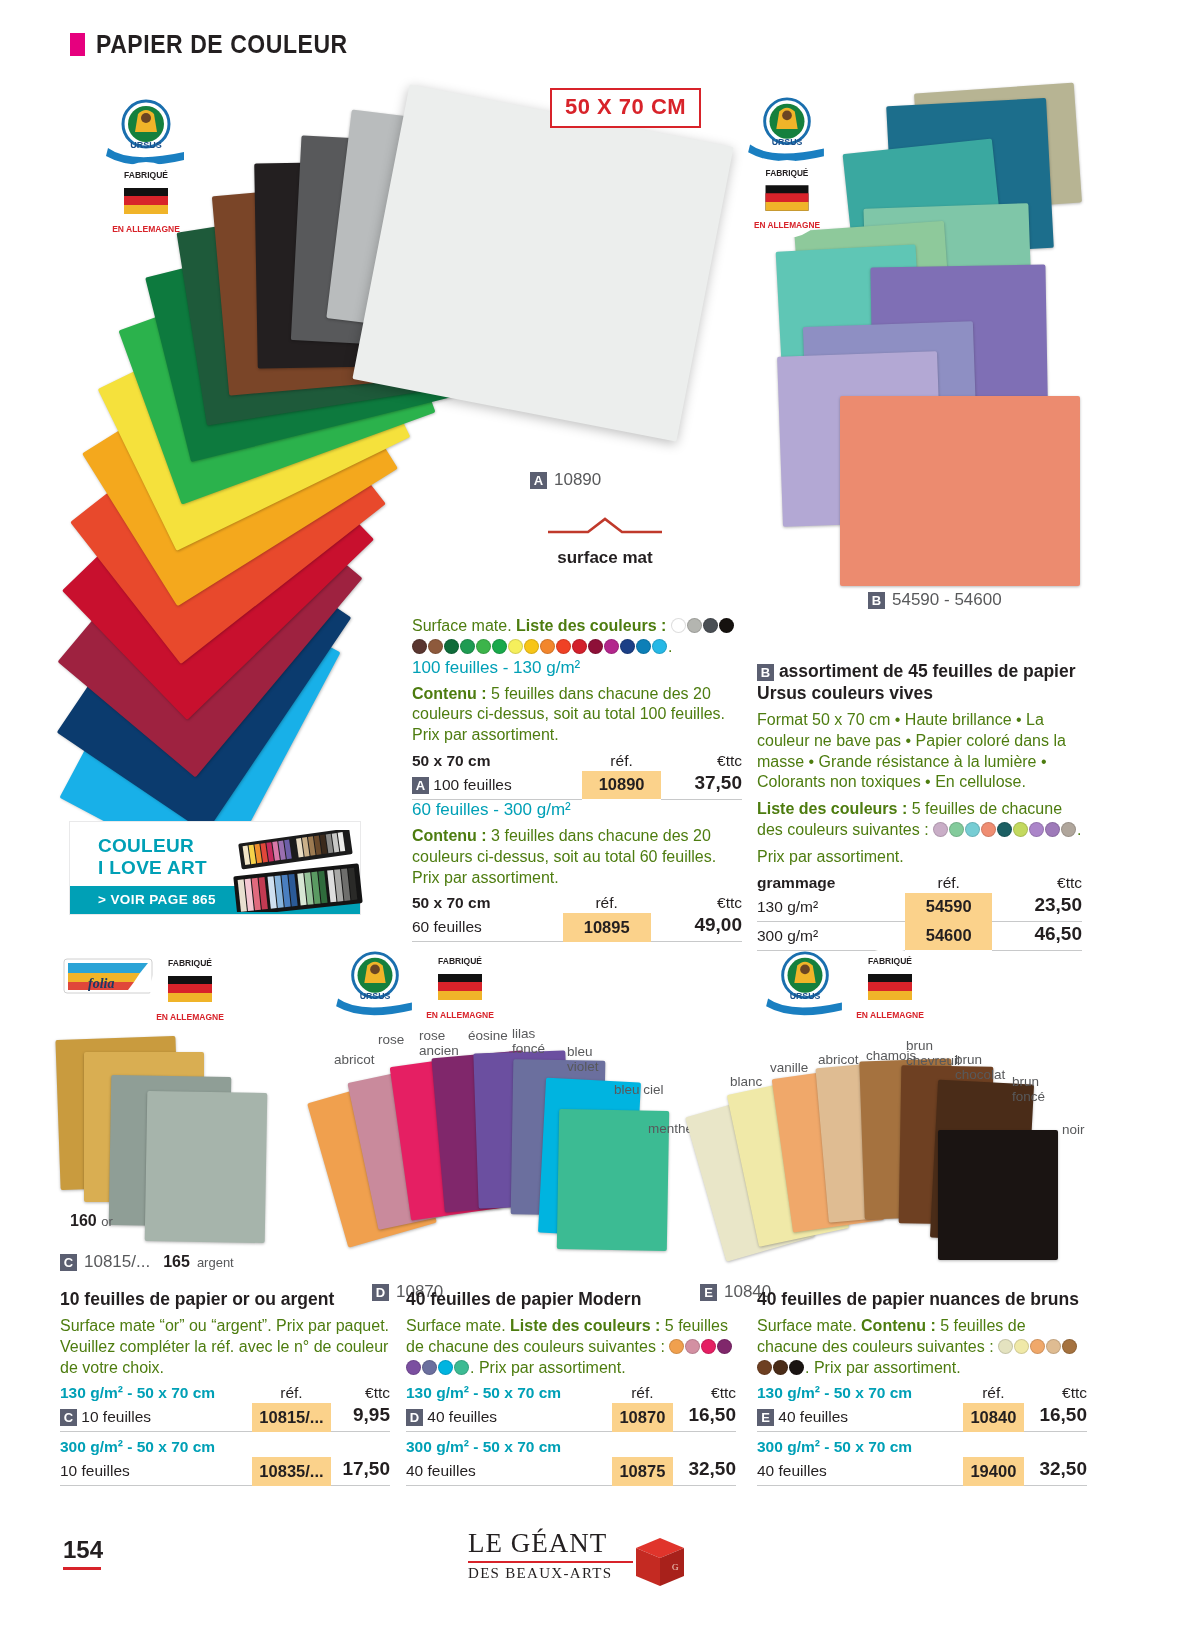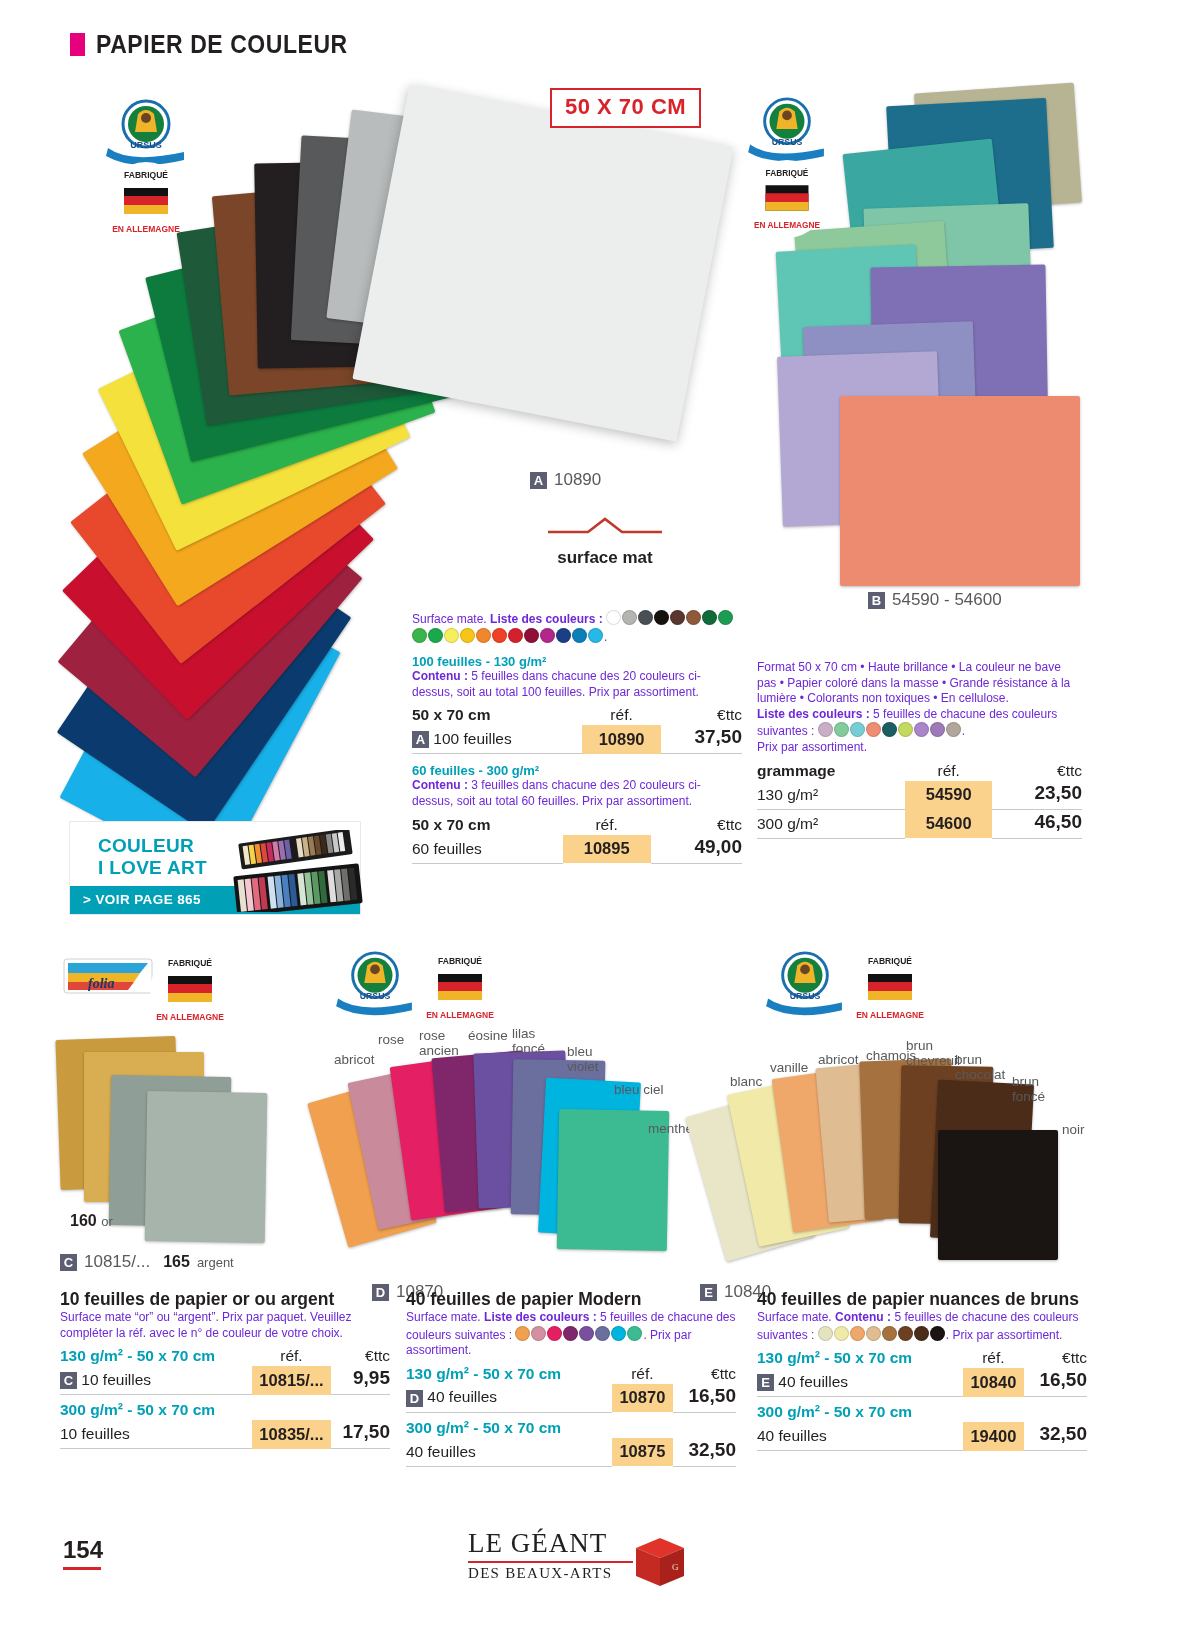--- a/index.html
+++ b/index.html
@@ -38,23 +38,23 @@
   .photoB { position:absolute; left:740px; top:88px; width:420px; height:500px; }
   .ursusB { position:absolute; left:742px; top:96px; width:90px; height:68px; }
   .fabB   { position:absolute; left:746px; top:158px; width:82px; height:82px; }
   .capB { left:868px; top:590px; }
 
   
   .col-a { position:absolute; left:412px; top:610px; width:330px; }
   .col-b { position:absolute; left:757px; top:660px; width:325px; }
 
   h2.prod { font-size:17.5px; font-weight:bold; line-height:1.26; color:#231f20; }
-  p.desc { font-size:12px; line-height:1.30; color:#6d28d9; margin-top:0; }
+  p.desc { font-size:16px; line-height:1.30; color:#4d7c0f; margin-top:6px; }
   p.desc b { font-weight:bold; }
-  .sub { font-size:13px; font-weight:bold; color:#00a0b6; margin-top:9px; }
+  .sub { font-size:17px; font-weight:normal; color:#00a0b6; }
   .dot { display:inline-block; width:15px; height:15px; border-radius:50%; vertical-align:-2px;
          margin-right:1px; border:1px solid rgba(0,0,0,.13); }
 
   
   table.pt { width:100%; border-collapse:collapse; margin-top:5px; font-size:15.5px; }
   table.pt td { padding:1px 0; vertical-align:bottom; }
   table.pt tr.head td { font-weight:bold; color:#231f20; padding-bottom:1px; }
   table.pt tr.head td.teal { color:#00a0b6; }
   table.pt tr.head td.c { text-align:center; font-weight:normal; }
   table.pt tr.head td.r { text-align:right; font-weight:normal; }
@@ -63,21 +63,21 @@
   table.pt tr.last td { border-bottom:1px solid #c8c9ca; padding-bottom:5px; }
   table.pt tr.last td.ref { border-bottom:none; }
 
   
   .promo { position:absolute; left:70px; top:822px; width:290px; height:92px; background:#ffffff;
            box-shadow:0 0 0 1px #e9e9ea; overflow:visible; }
   .promo .ttl { position:absolute; left:28px; top:13px; font-size:19px; font-weight:bold; color:#00a0b6;
                 line-height:1.18; letter-spacing:.3px; }
   .promo .band { position:absolute; left:0; top:64px; width:290px; height:28px; background:#00a0b6; }
   .promo .band span { color:#fff; font-size:13.5px; font-weight:bold; letter-spacing:.4px;
-                      line-height:28px; padding-left:13px; display:block; }
+                      line-height:28px; padding-left:28px; display:block; }
   .promo-img { position:absolute; left:225px; top:830px; width:140px; height:82px; }
 
   
   .photoC { position:absolute; left:50px; top:1010px; width:290px; height:260px; }
   .photoD { position:absolute; left:320px; top:1010px; width:360px; height:270px; }
   .photoE { position:absolute; left:700px; top:1010px; width:400px; height:270px; }
   .swlabel { position:absolute; font-size:13.5px; color:#58595b; line-height:1.12; }
 
   .capC { left:60px; top:1252px; }
   .capD { left:372px; top:1282px; }
@@ -239,20 +239,25 @@
       <tr class="last">
         <td>60 feuilles</td>
         <td class="ref">10895</td>
         <td class="price">49,00</td>
       </tr>
     </tbody>
       </table>
   </div>
 
   <div class="col-b">
+    <h2 class="prod">
+      <span class="letter-badge">B</span>
+      <span>assortiment de 45 feuilles de papier</span><br>
+      <span>Ursus couleurs vives</span>
+    </h2>
     <p class="desc">Format 50 x 70 cm • Haute brillance • La couleur ne bave pas • Papier coloré dans la masse • Grande résistance à la lumière • Colorants non toxiques • En cellulose.</p>
     <p class="desc">
       <b>Liste des couleurs :</b>
       <span>5 feuilles de chacune des couleurs suivantes :</span>
       <span id="b-dots"><span class="dot" style="background: rgb(201, 174, 199);"></span><span class="dot" style="background: rgb(131, 203, 155);"></span><span class="dot" style="background: rgb(119, 205, 212);"></span><span class="dot" style="background: rgb(239, 141, 114);"></span><span class="dot" style="background: rgb(28, 95, 99);"></span><span class="dot" style="background: rgb(195, 217, 95);"></span><span class="dot" style="background: rgb(171, 133, 201);"></span><span class="dot" style="background: rgb(158, 122, 185);"></span><span class="dot" style="background: rgb(176, 166, 156);"></span></span>.
     </p>
     <p class="desc">Prix par assortiment.</p>
     <table class="pt">
       <tbody>
           <tr class="head">

